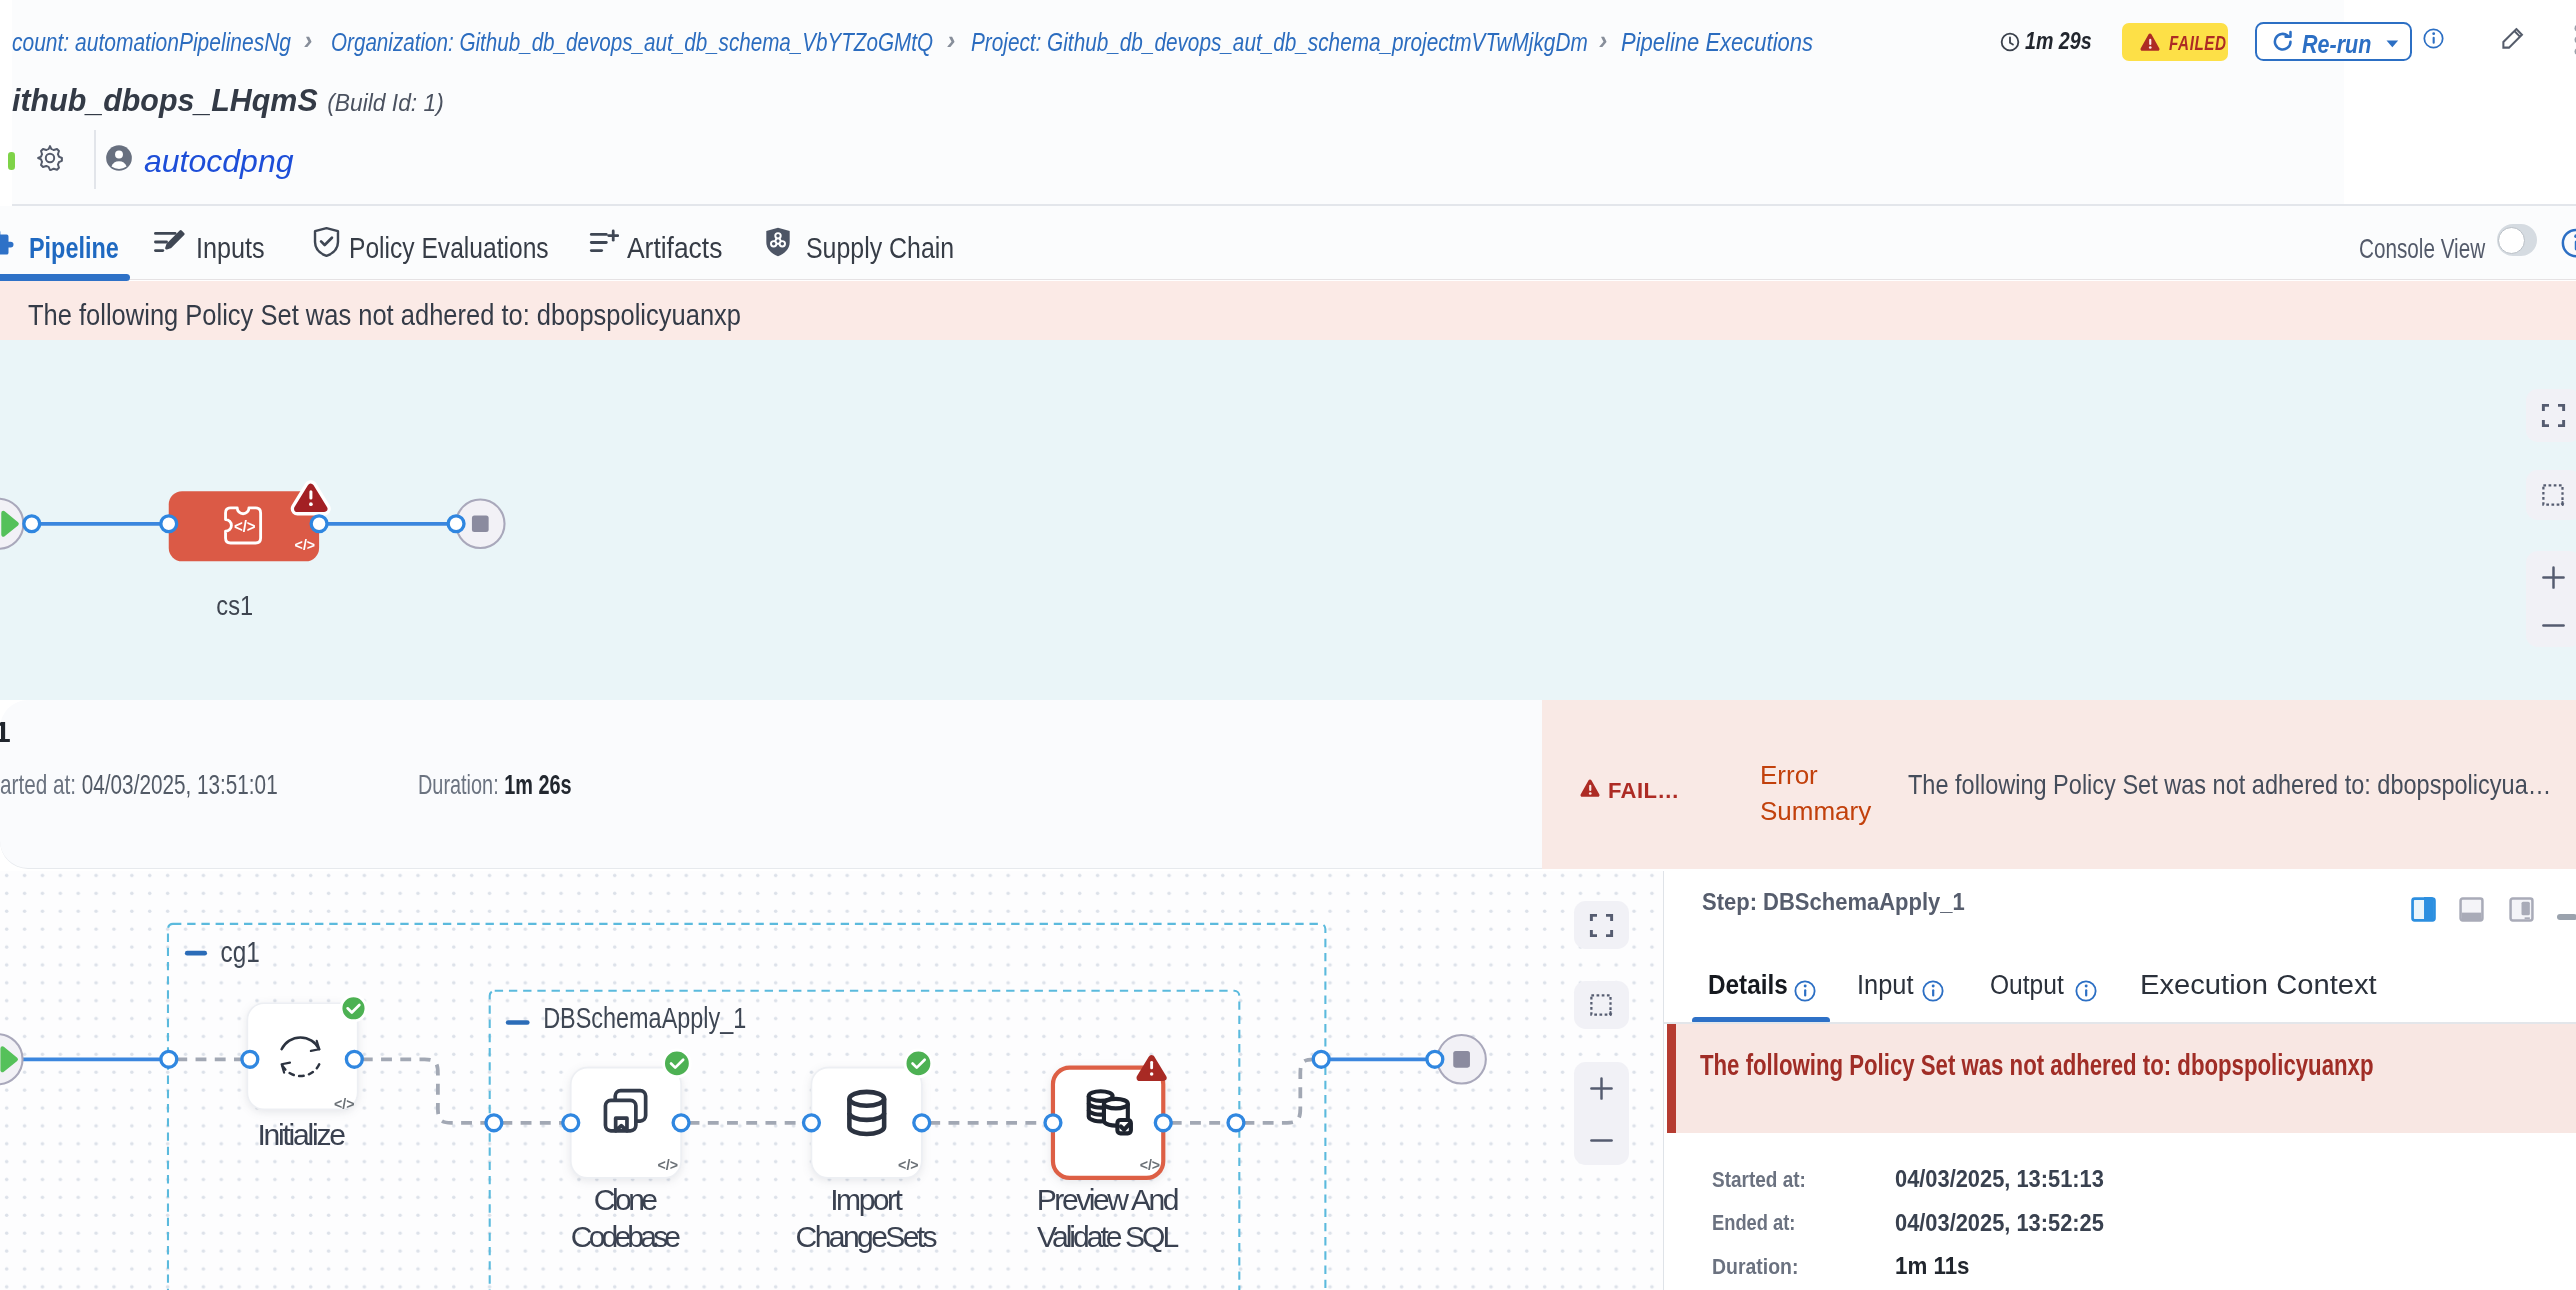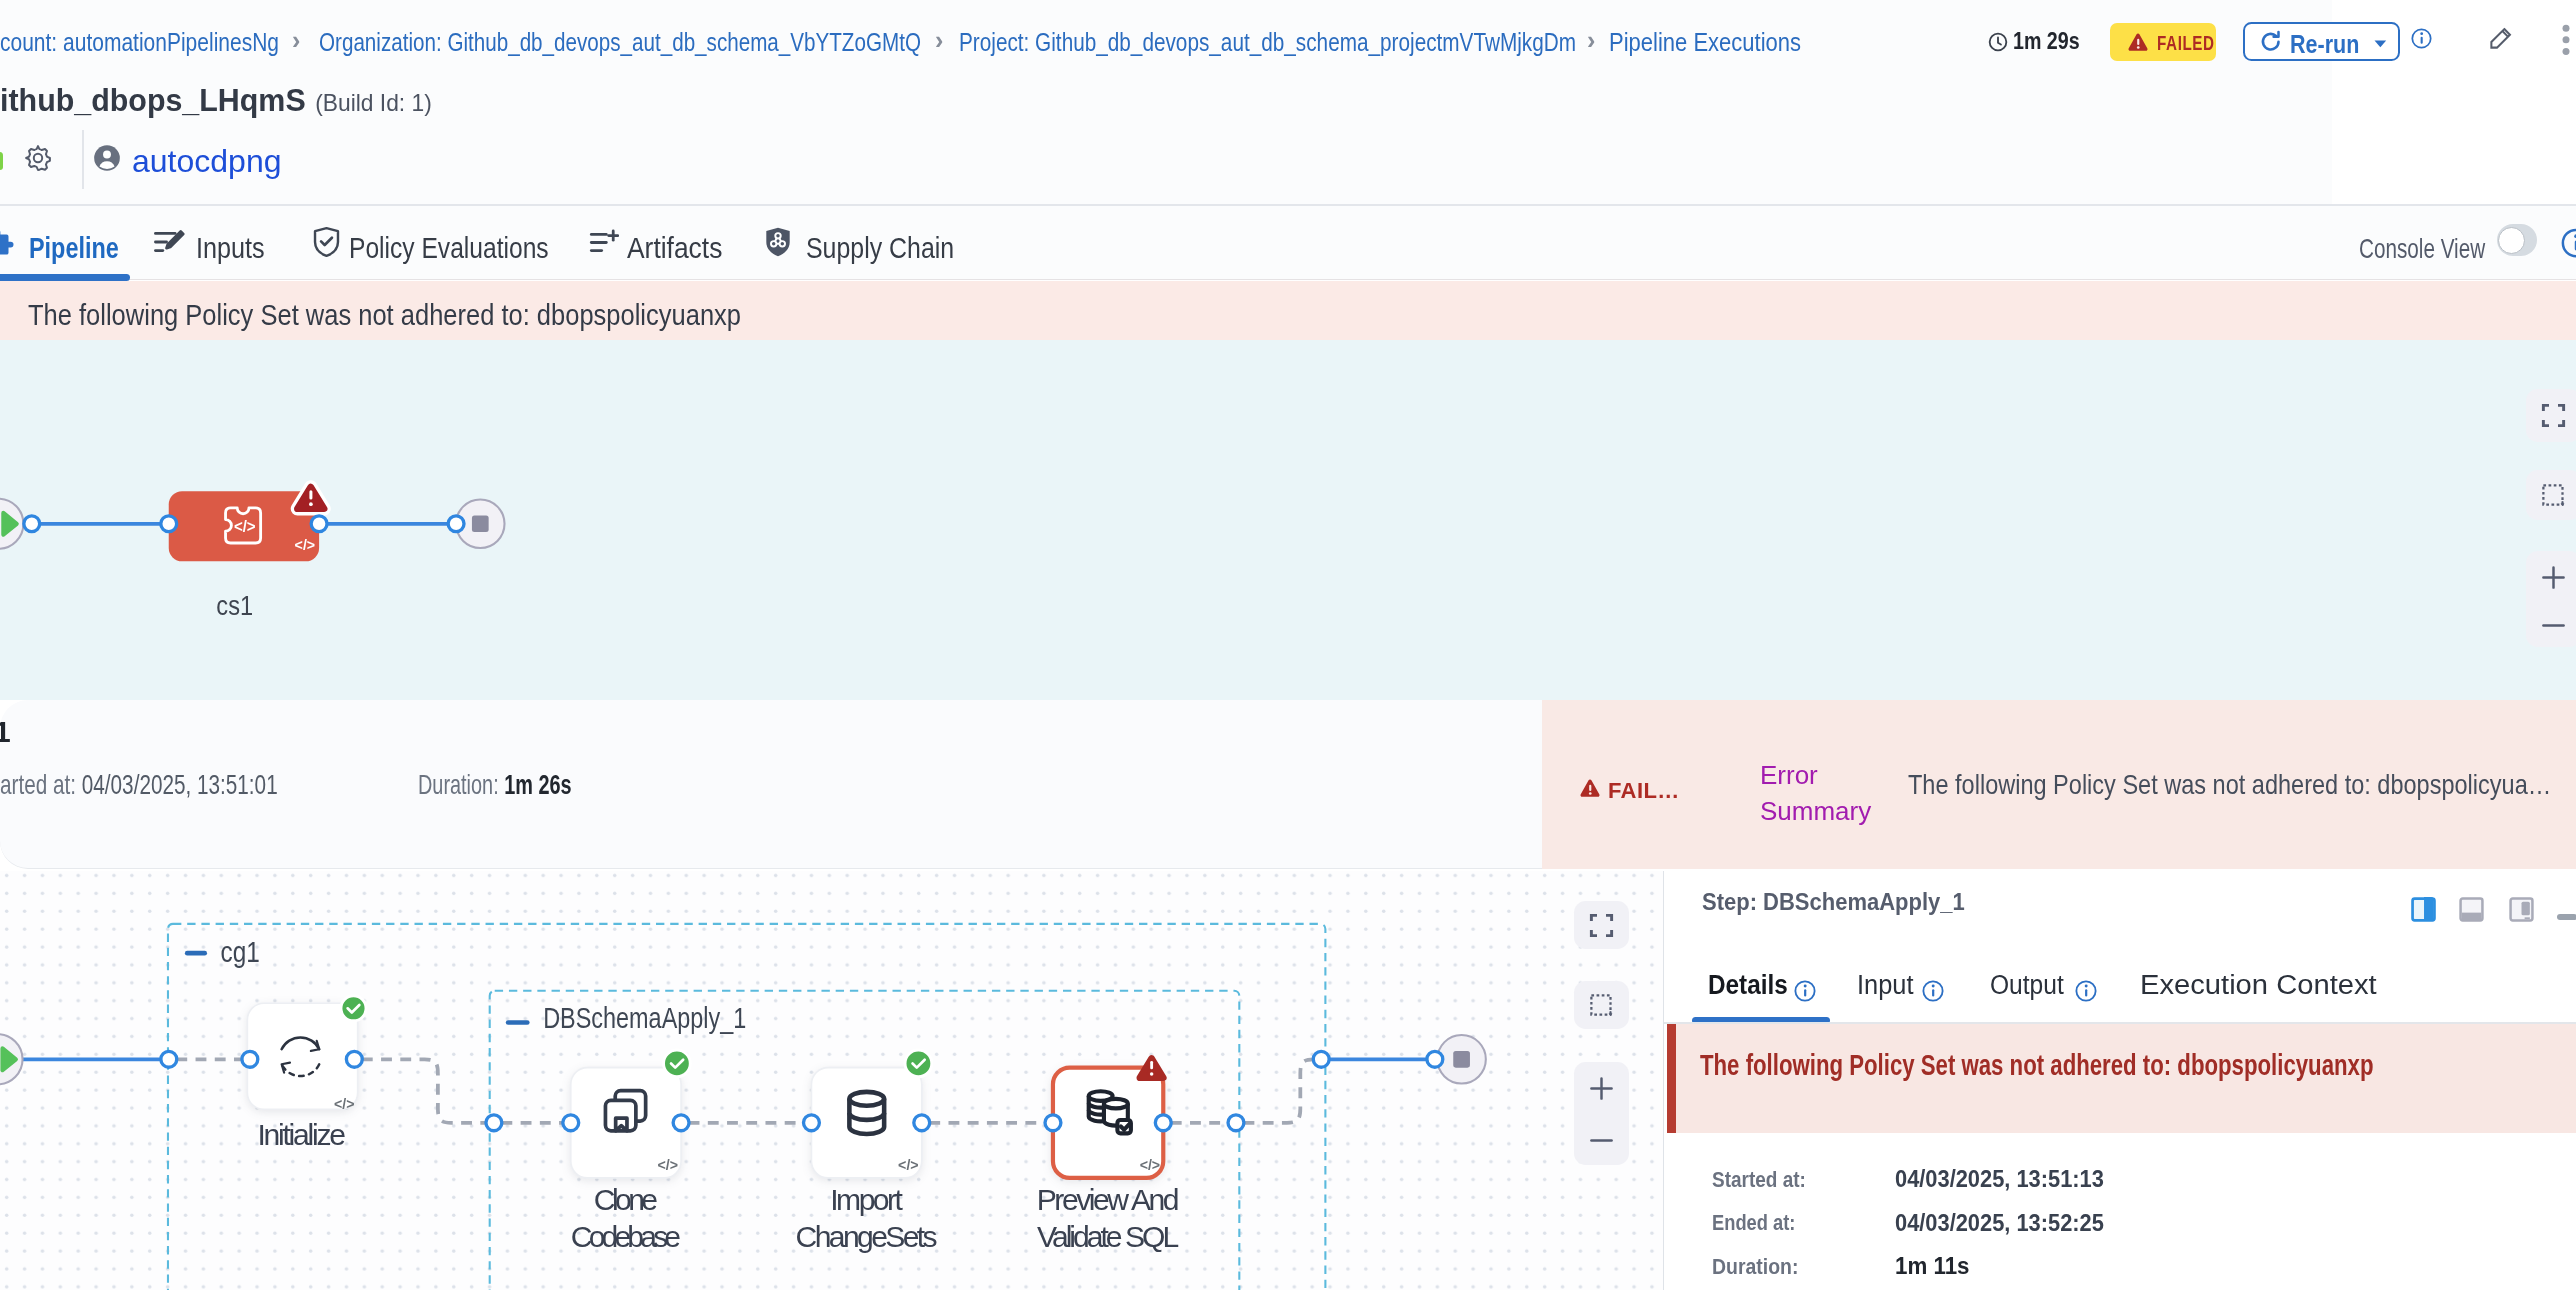--- a/index.html
+++ b/index.html
@@ -1,20 +1,20 @@
 <!DOCTYPE html>
 <html style="font-size:13.4px"><head>
 <meta charset="utf-8">
 <style>
 * { margin:0; padding:0; box-sizing:border-box; }
 html,body { width:2576px; height:1291px; overflow:hidden; font-family:"Liberation Sans", sans-serif; background:#fff; }
 .abs { position:absolute; }
 #page { position:relative; width:2576px; height:1291px; }
 
-#hdr { position:absolute; left:0; top:0; width:2332px; height:205px; background:#fbfcfd; }
+#hdr { position:absolute; left:12px; top:0; width:2332px; height:205px; background:#fbfcfd;font-style:italic; }
 .crumb { position:absolute; top:27.6px; font-size:25px; font-weight:500; color:#2b6cbf; white-space:nowrap; }
 .csep { position:absolute; top:26px; color:#878e9a; font-size:25px; font-weight:600; }
 .tx { transform-origin:0 50%; white-space:nowrap; }
 #title { position:absolute; left:0; top:82px; font-size:32px; font-weight:700; color:#333a46; white-space:nowrap; }
 #title .bid { font-size:24px; font-weight:400; color:#4b5260; margin-left:10px; }
 #meta { position:absolute; left:0; top:130px; height:59px; }
 #greenbar { position:absolute; left:-4.2px; top:22px; width:6.7px; height:18.4px; background:#7ed348; border-radius:3.3px; }
 #divline { position:absolute; left:82px; top:0px; width:1.7px; height:59px; background:#e2e5ea; }
 #autotxt { position:absolute; left:132px; top:13.4px; font-size:32px; color:#1d4ed8; }
 #hdrline { position:absolute; left:0; top:204px; width:2576px; height:1.7px; background:#e3e6eb; }
@@ -203,21 +203,21 @@
     </div>
   </div>
   <div id="stagerow">
     <div class="pink"></div>
     <svg class="abs" style="left:1580px;top:79px;" width="20" height="18.4" viewBox="0 0 24 22">
         <path d="M10.3 1.6 L0.9 18.4 a2 2 0 0 0 1.7 3 h18.8 a2 2 0 0 0 1.7-3 L13.7 1.6 a2 2 0 0 0-3.4 0z" fill="#ad2b24"></path>
         <rect x="11" y="7" width="2.6" height="7.5" rx="1.3" fill="#f9e9e5"></rect>
         <circle cx="12.3" cy="17.4" r="1.6" fill="#f9e9e5"></circle>
       </svg>
     <div class="abs tx" style="left:1608px;top:78px;font-size:22px;font-weight:700;color:#ad2b24;letter-spacing:0.4px;">FAIL…</div>
-    <div class="abs tx" id="errsum" style="left:1760px;top:57px;font-size:26px;font-weight:500;color:#a21caf;line-height:36px;">Error<br>Summary</div>
+    <div class="abs tx" id="errsum" style="left:1760px;top:57px;font-size:26px;font-weight:500;color:#c2410c;line-height:36px;">Error<br>Summary</div>
     <div class="abs tx" id="sterr" style="left:1908px;top:69px;transform:scaleX(0.84);font-size:28px;color:#454d5b;">The following Policy Set was not adhered to: dbopspolicyua…</div>
   </div>
   <div id="st1">1</div>
   <div id="strow2" class="tx" style="transform:scaleX(0.74);"><span>arted at:&nbsp;</span><span class="v">04/03/2025, 13:51:01</span></div>
   <div class="abs tx" id="stdur" style="left:418px;top:769px;transform:scaleX(0.71);font-size:28px;color:#6b7380;">Duration:&nbsp;<span style="color:#22272f;font-weight:700;">1m 26s</span></div>
   <div id="bottom">
     <div id="bcanvas">
       <svg width="1663" height="420" style="position:absolute;left:0;top:0;" viewBox="0 0 1990 502">
         <defs>
             <pattern id="dots" width="21.4" height="21.4" patternUnits="userSpaceOnUse">

